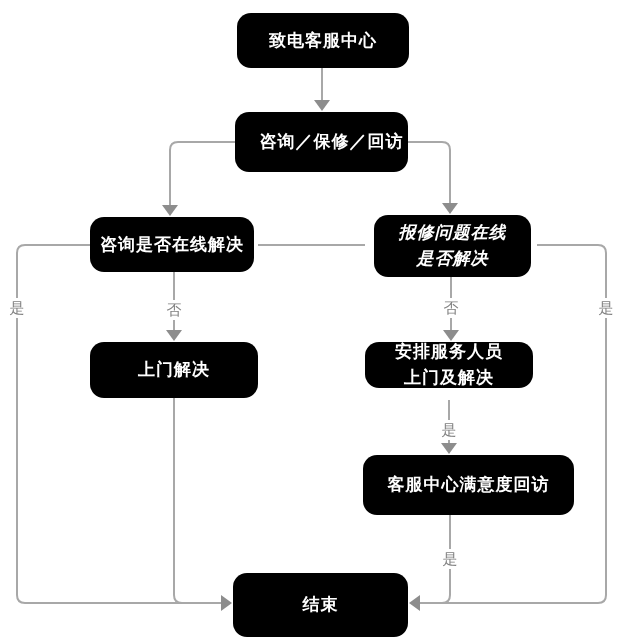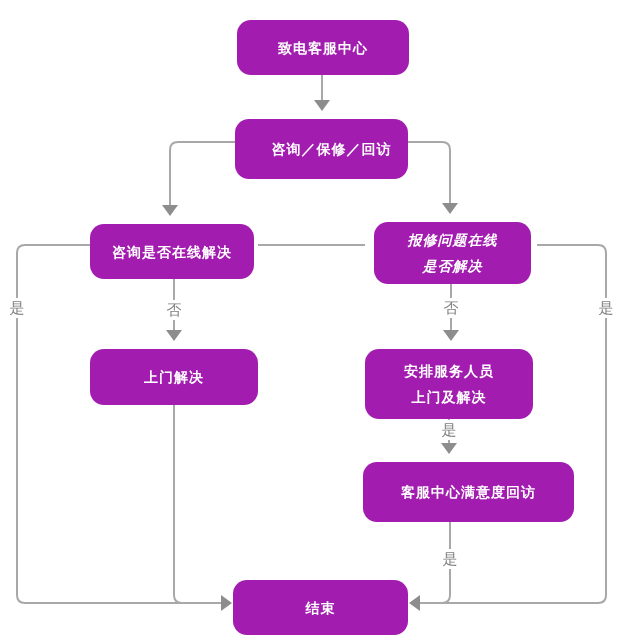--- a/index.html
+++ b/index.html
@@ -24,34 +24,33 @@
     fill: none;
     stroke: #a8a8a8;
     stroke-width: 2;
   }
   .connector-layer polygon {
     fill: #8d8d8d;
     stroke: none;
   }
   .node {
     position: absolute;
-    background: #a21caf;
+    background: #000000;
     color: #ffffff;
     border-radius: 14px;
     display: flex;
     align-items: center;
     justify-content: center;
     text-align: center;
-    font-size: 14px;
+    font-size: 17px;
     font-weight: bold;
     letter-spacing: 1px;
     line-height: 26px;
     white-space: pre-line;
     box-sizing: border-box;
-    margin-top: 7px;
   }
   .edge-label {
     position: absolute;
     transform: translate(-50%, -50%);
     background: #ffffff;
     color: #7f7f7f;
     font-size: 15px;
     line-height: 18px;
     padding: 1px 2px;
   }
@@ -108,30 +107,30 @@
 
   <div class="node" style="left:374px; top:215px; width:157px; height:62px;font-style:italic;">
     <span>报修问题在线
 是否解决</span>
   </div>
 
   <div class="node" style="left:90px; top:342px; width:168px; height:56px;">
     <span>上门解决</span>
   </div>
 
-  <div class="node" style="left:365px; top:342px; width:168px; height:70px;">
+  <div class="node" style="left:365px; top:342px; width:168px; height:46px;">
     <span>安排服务人员
 上门及解决</span>
   </div>
 
   <div class="node" style="left:363px; top:455px; width:211px; height:60px;">
     <span>客服中心满意度回访</span>
   </div>
 
-  <div class="node" style="left:233px; top:573px; width:175px; height:55px;">
+  <div class="node" style="left:233px; top:573px; width:175px; height:64px;">
     <span>结束</span>
   </div>
 
   <span class="edge-label" style="left:17px; top:308px;">是</span>
   <span class="edge-label" style="left:174px; top:310px;">否</span>
   <span class="edge-label" style="left:451px; top:308px;">否</span>
   <span class="edge-label" style="left:606px; top:308px;">是</span>
   <span class="edge-label" style="left:449px; top:430px;">是</span>
   <span class="edge-label" style="left:450px; top:559px;">是</span>
 

